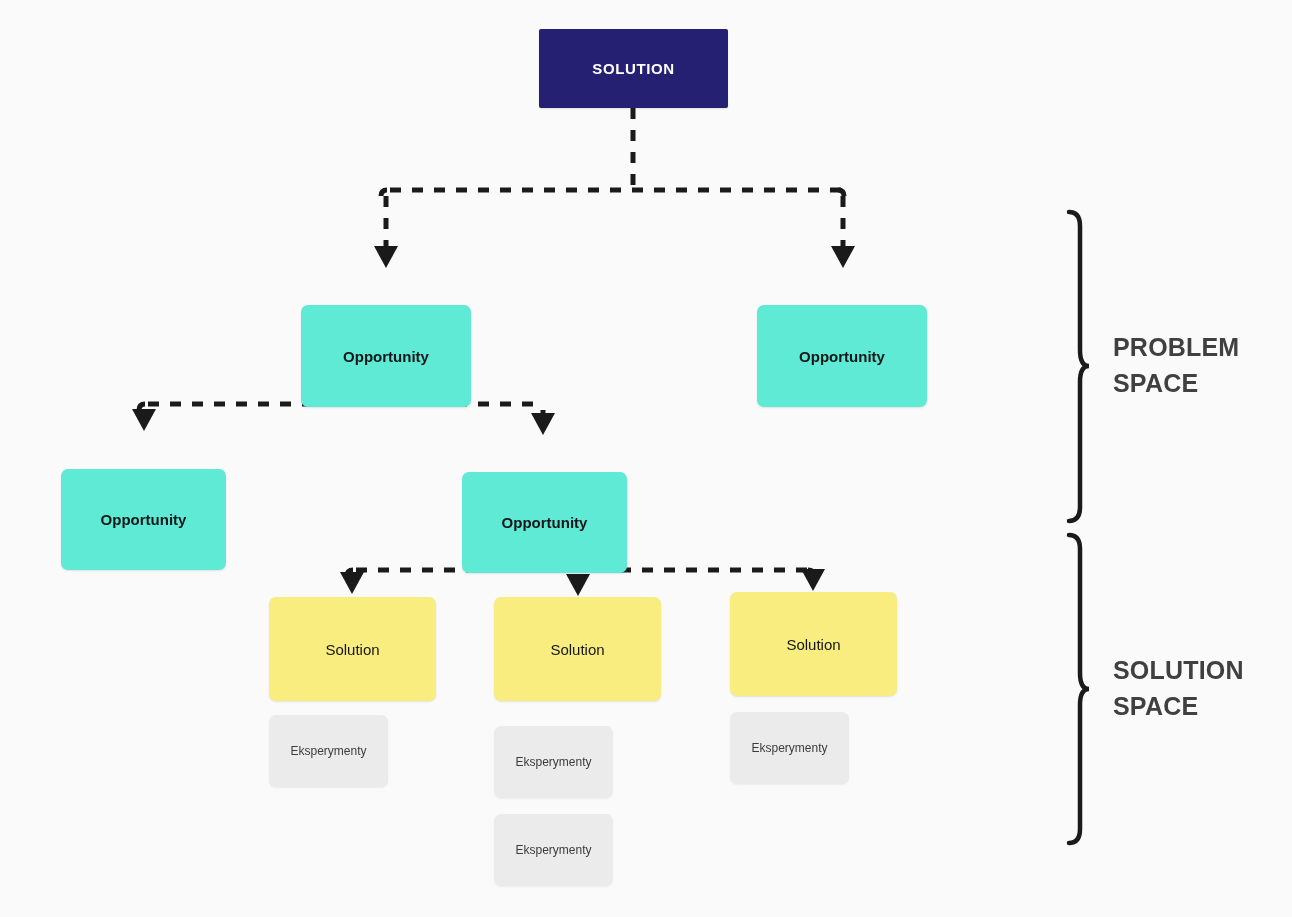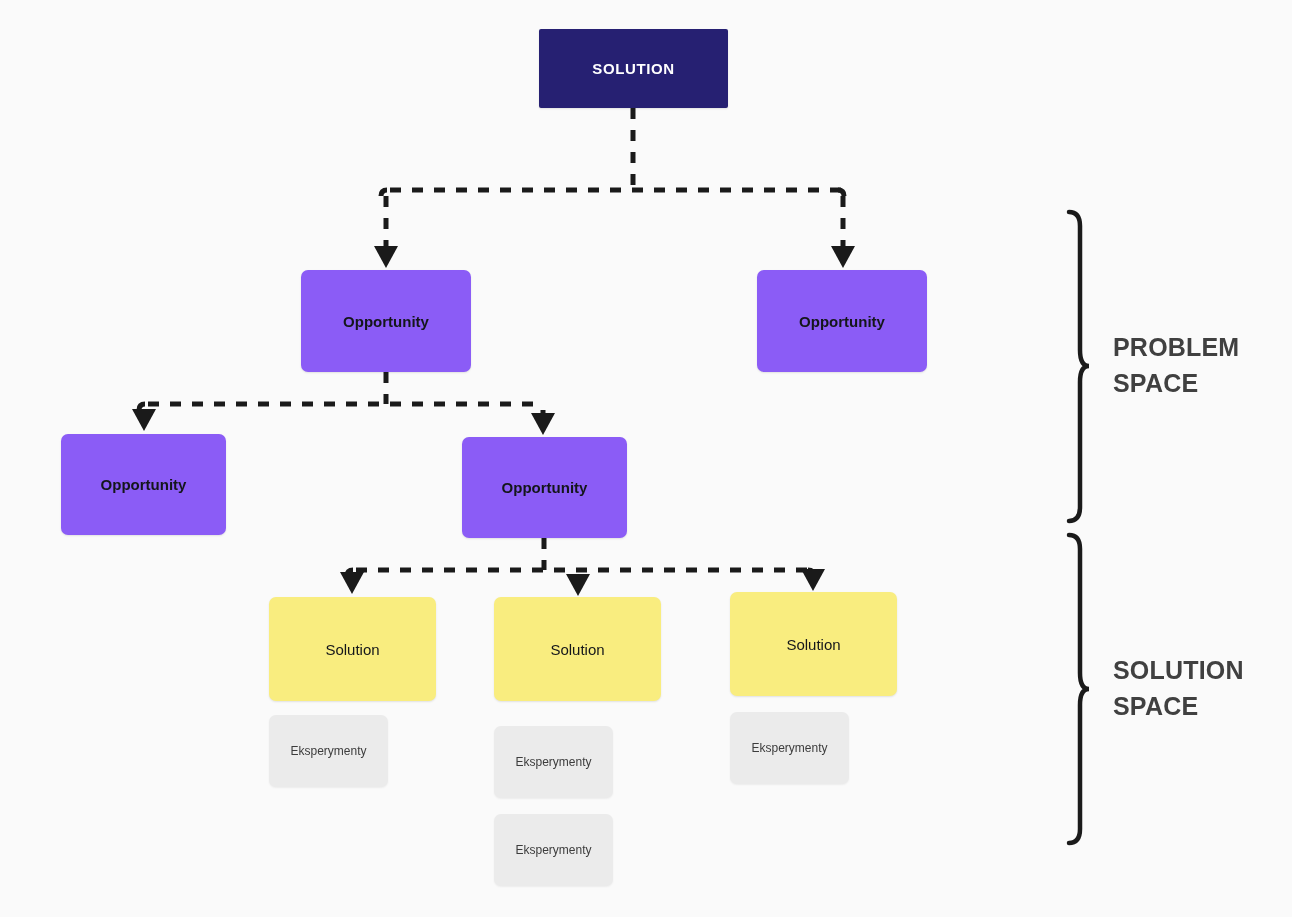--- a/index.html
+++ b/index.html
@@ -37,25 +37,26 @@
   }
   .node-outcome {
     background: #262072;
     color: #ffffff;
     font-weight: bold;
     font-size: 15px;
     letter-spacing: 0.6px;
     border-radius: 2px;
   }
   .node-opportunity {
-    background: #8b5cf6;
+    background: #5eead4;
     color: #14161a;
     font-weight: bold;
     font-size: 15px;
     border-radius: 7px;
+    margin-top: 35px;
   }
   .node-solution {
     background: #f9ed7f;
     color: #14161a;
     font-weight: normal;
     font-size: 15px;
     border-radius: 7px;
   }
   .node-experiment {
     background: #ebebeb;

